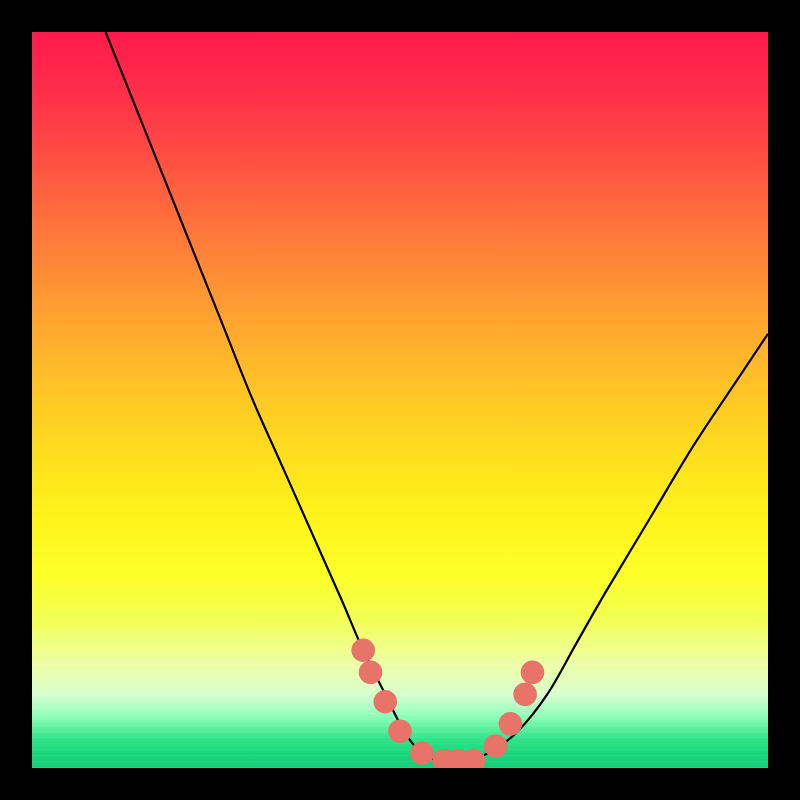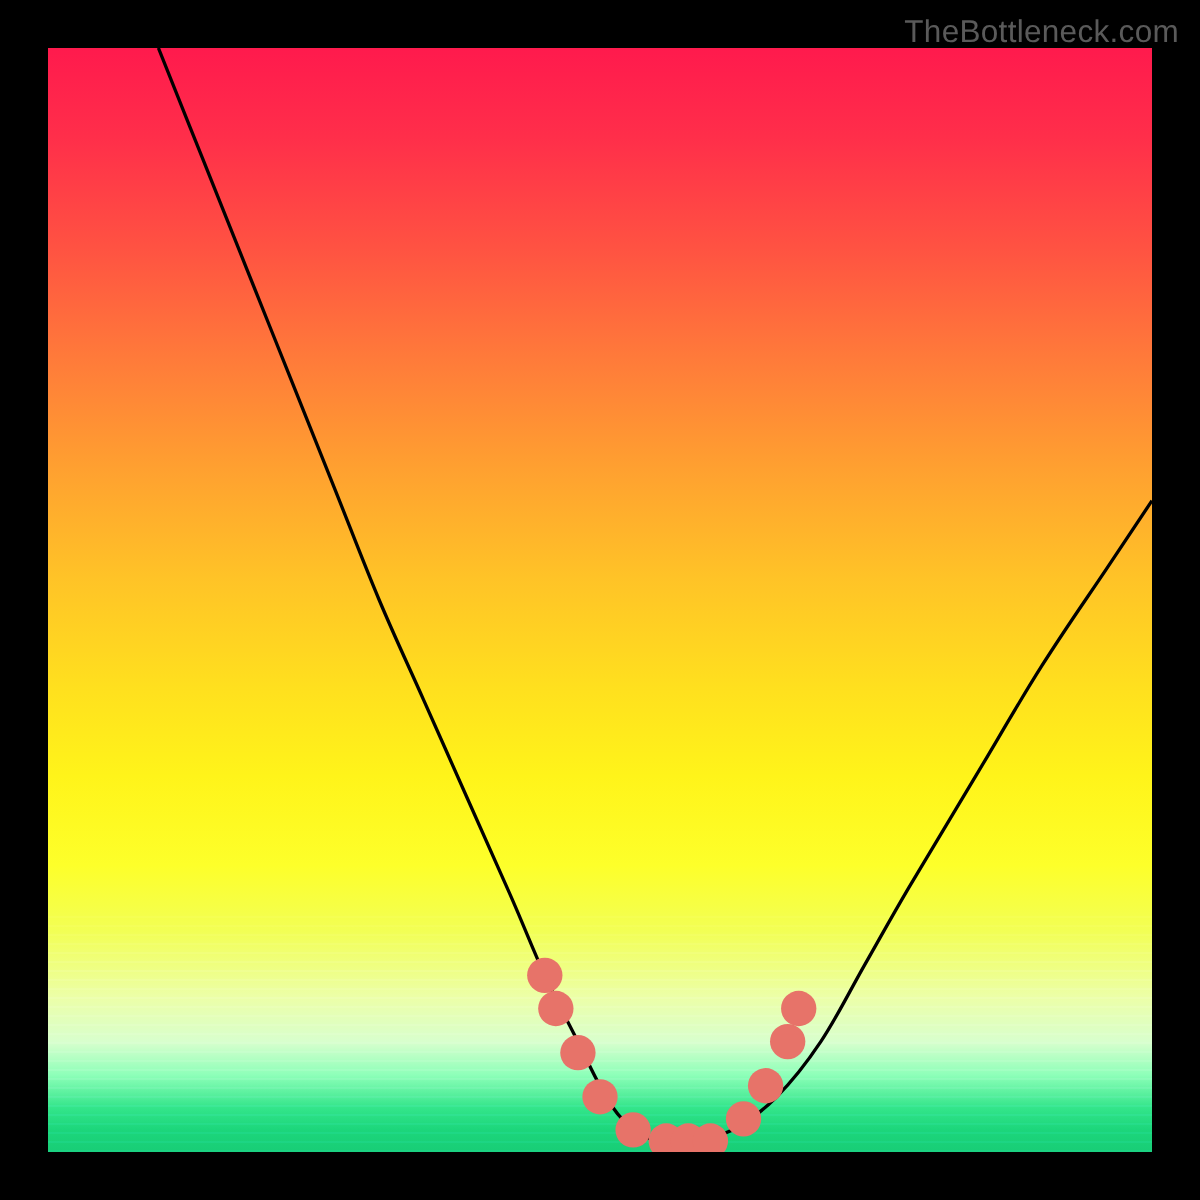--- a/index.html
+++ b/index.html
@@ -127,15 +127,14 @@
           <circle cx="426.88" cy="728.64" r="11.78" fill="#e77369" class="marker"></circle>
           <circle cx="441.60" cy="728.64" r="11.78" fill="#e77369" class="marker"></circle>
           <circle cx="463.68" cy="713.92" r="11.78" fill="#e77369" class="marker"></circle>
           <circle cx="478.40" cy="691.84" r="11.78" fill="#e77369" class="marker"></circle>
           <circle cx="493.12" cy="662.40" r="11.78" fill="#e77369" class="marker"></circle>
           <circle cx="500.48" cy="640.32" r="11.78" fill="#e77369" class="marker"></circle>
         </g>
     </svg>
   </div>
 
-  <div class="watermark">TheBottleneck.com</div>
 
 </div>
 
 </body></html>

